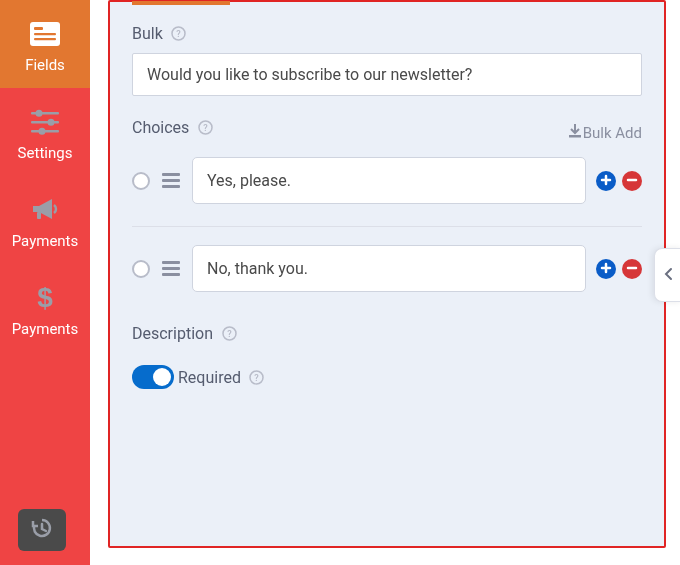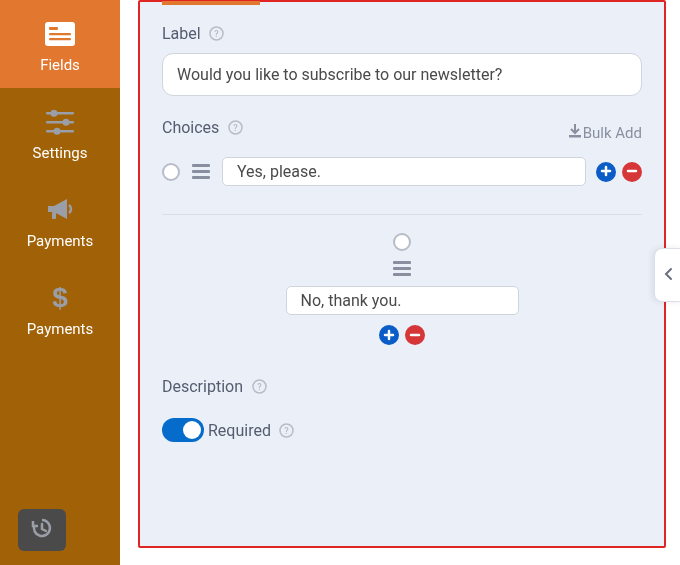--- a/index.html
+++ b/index.html
@@ -9,22 +9,22 @@
       height: 565px;
       overflow: hidden;
       background: #fff;
       position: relative;
     }
     .app {
       display: flex;
       height: 100%;
     }
     .sidebar {
-      width: 120px;
-      background: #a16207;
+      width: 90px;
+      background: #ef4444;
       display: flex;
       flex-direction: column;
       flex-shrink: 0;
     }
     .sidebar-item {
       display: flex;
       flex-direction: column;
       align-items: center;
       justify-content: center;
       padding: 18px 0 14px;
@@ -98,21 +98,21 @@
       display: inline-flex;
       align-items: center;
       justify-content: center;
     }
     .text-input {
       width: 100%;
       padding: 11px 14px;
       font-size: 16px;
       color: #4a4a4a;
       border: 1px solid #cfd4df;
-      border-radius: 11px;
+      border-radius: 2px;
       background: #fff;
       font-family: inherit;
     }
     .section { margin-bottom: 22px; }
     .choices-header {
       display: flex;
       justify-content: space-between;
       align-items: center;
     }
     .bulk-add {
@@ -123,23 +123,22 @@
       cursor: pointer;
     }
     .choice-row {
       display: flex;
       align-items: center;
       gap: 10px;
       padding: 10px 0;
     }
     .choice-row + .choice-row {
       border-top: 1px solid #dcdfe8;
-      margin-top: 18px;
+      margin-top: 12px;
       padding-top: 18px;
-      flex-direction: column;
     }
     .radio-circle {
       width: 18px;
       height: 18px;
       border: 2px solid #b8bcc9;
       border-radius: 50%;
       background: #fff;
       flex-shrink: 0;
       cursor: pointer;
     }
@@ -152,21 +151,21 @@
       padding: 0 2px;
     }
     .drag-handle span {
       width: 18px;
       height: 3px;
       background: #8a8fa0;
       border-radius: 1px;
     }
     .choice-input {
       flex: 1;
-      padding: 4px 14px;
+      padding: 13px 14px;
       font-size: 16px;
       color: #4a4a4a;
       border: 1px solid #cfd4df;
       border-radius: 5px;
       background: #fff;
       font-family: inherit;
     }
     .choice-actions {
       display: flex;
       gap: 6px;
@@ -302,21 +301,21 @@
       </div>
     </div>
   </div>
 
   <div class="main">
     <div class="panel">
       <div class="tab-indicator"></div>
 
       <div class="section">
         <div class="section-label">
-          <span>Label</span>
+          <span>Bulk</span>
           <span class="help-icon">
             <svg width="15" height="15" viewBox="0 0 15 15">
                 <circle cx="7.5" cy="7.5" r="6.5" fill="none" stroke="#b8bcc9" stroke-width="1.5"></circle>
                 <text x="7.5" y="11" font-size="9" text-anchor="middle" fill="#b8bcc9" font-weight="600">?</text>
               </svg>
           </span>
         </div>
         <input type="text" class="text-input" value="Would you like to subscribe to our newsletter?" style="">
       </div>
 

